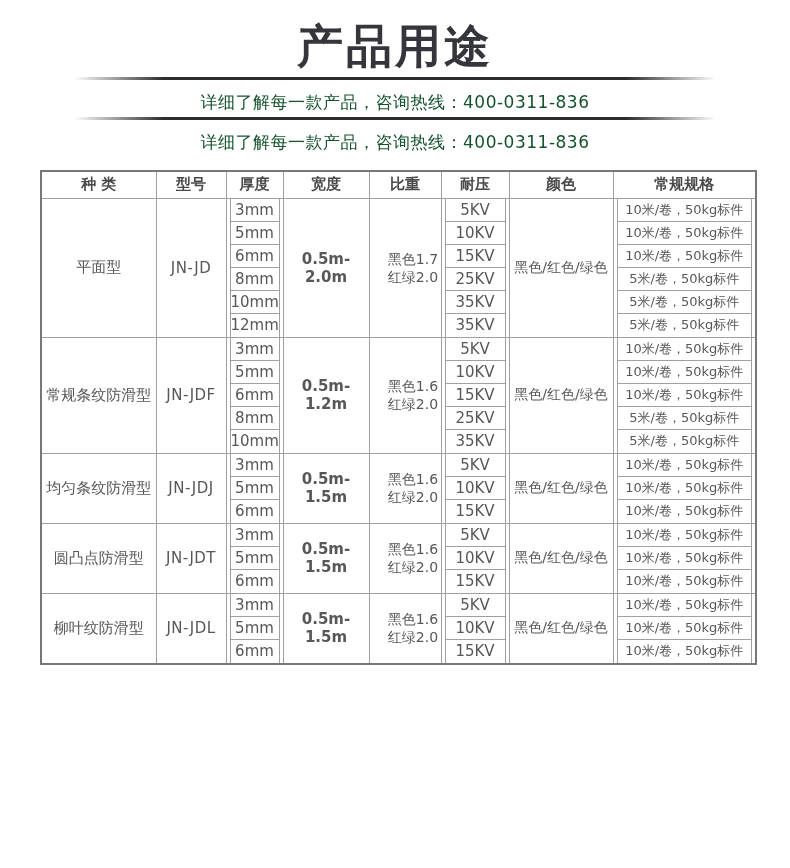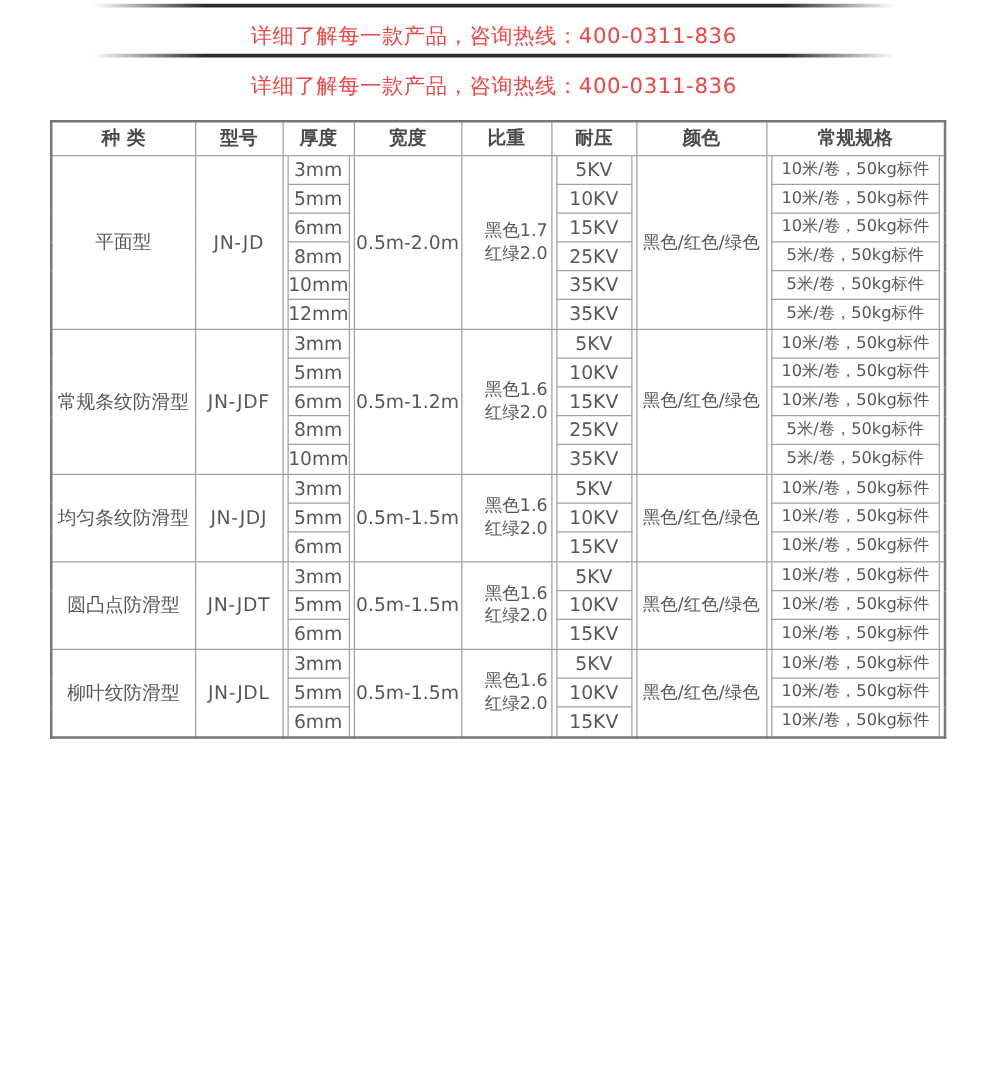--- a/index.html
+++ b/index.html
@@ -28,21 +28,21 @@
 
   .divider{
     width:642px;height:3px;margin:3px auto 0;
     background:linear-gradient(90deg, rgba(43,43,43,0) 0%, #2c2c2c 14%, #2c2c2c 86%, rgba(43,43,43,0) 100%);
     border-radius:2px;
   }
 
   .hotline{
     text-align:center;
     font-size:17px;
-    color:#ef4444;
+    color:#14532d;
     margin-top:11px;
     letter-spacing:0.5px;
   }
 
   .body-text{
     margin:27px 34px 0 34px;
     font-size:17px;
     line-height:29px;
     color:var(--c-body);
     text-indent:2em;
@@ -62,21 +62,21 @@
     height:27px;
     font-size:15px;
     font-weight:bold;
     color:var(--c-head);
     text-align:center;
   }
   .spec-table td{text-align:center;vertical-align:middle;}
   .spec-table td.merged{border:1px solid var(--c-border);}
   .spec-table td.type{font-size:15px;}
   .spec-table td.model{font-size:15px;letter-spacing:0.5px;}
-  .spec-table td.width{font-size:15px;}
+  .spec-table td.width{font-size:15px;font-weight:bold;}
   .spec-table td.gravity{font-size:14px;line-height:18px;padding-left:16px;}
   .spec-table td.color{font-size:14px;}
 
   .spec-table td.unit{
     border-left:1px solid var(--c-border);
     border-right:1px solid var(--c-border);
     border-top:none;border-bottom:none;
     padding:0;
   }
   .spec-table tr.gstart td.unit{border-top:1px solid var(--c-border);}
@@ -94,20 +94,21 @@
   }
   .spec-table tr.gend td.unit .ibox{border-bottom:none;}
   .spec-table td.spec .ibox{font-size:13px;}
 </style>
 </head>
 <body>
 
 <div class="page">
 
   <section class="usage">
+    <h1 class="sec-title">产品用途</h1>
     <div class="divider"></div>
     <p class="hotline">详细了解每一款产品，咨询热线：400-0311-836</p>
   </section>
 
   <section class="spec">
     <div class="divider"></div>
     <p class="hotline">详细了解每一款产品，咨询热线：400-0311-836</p>
 
     <table class="spec-table">
       <colgroup>

